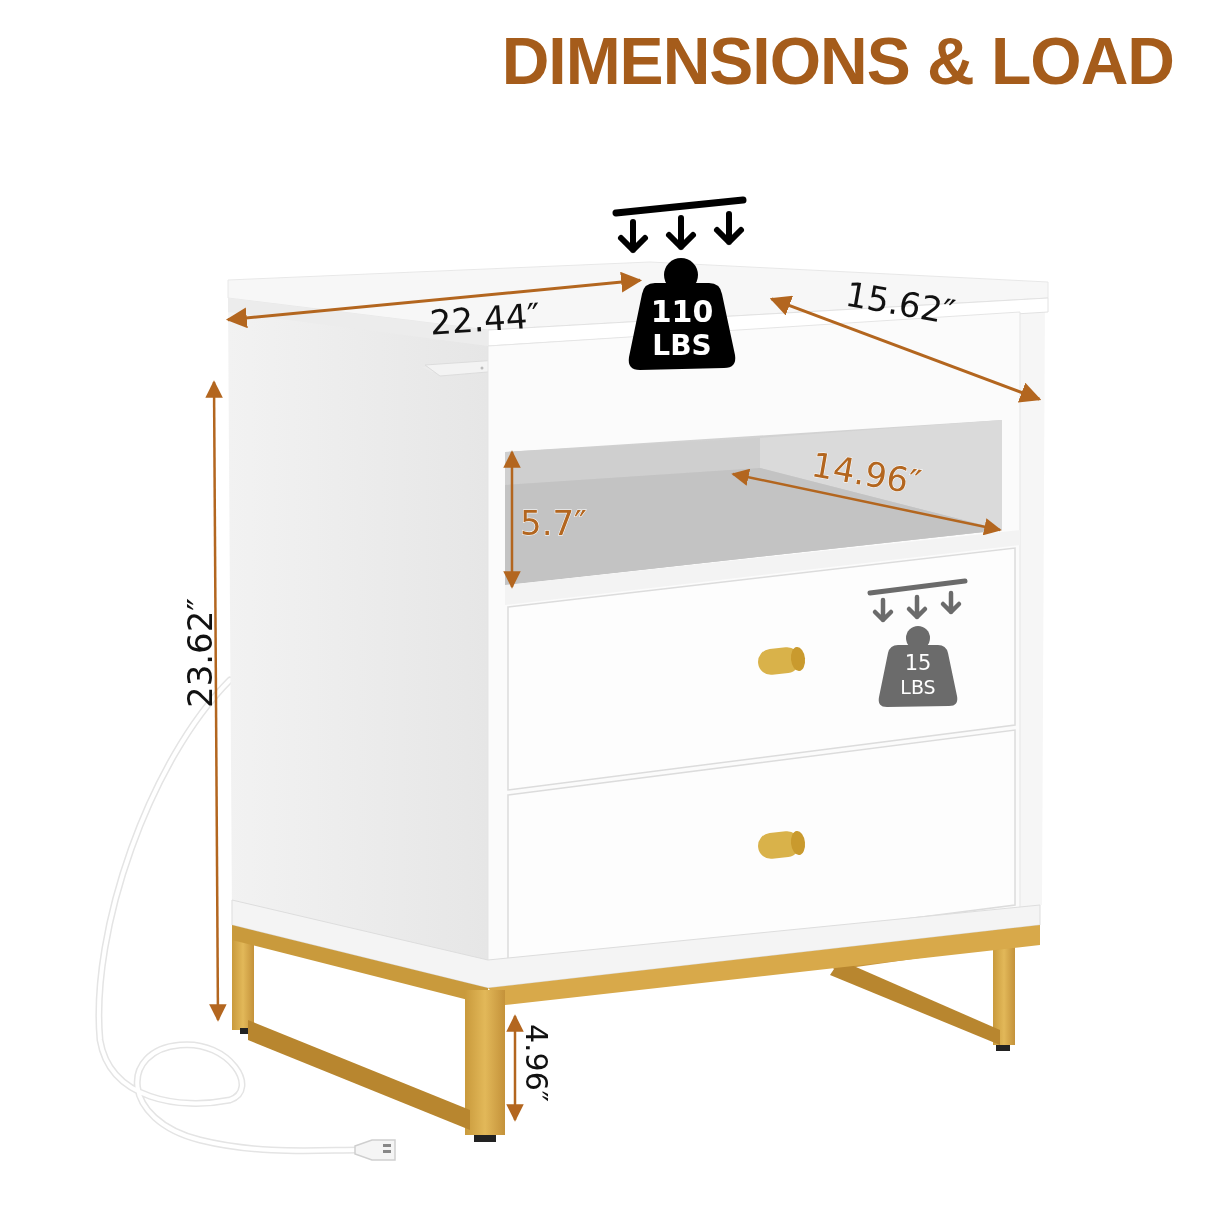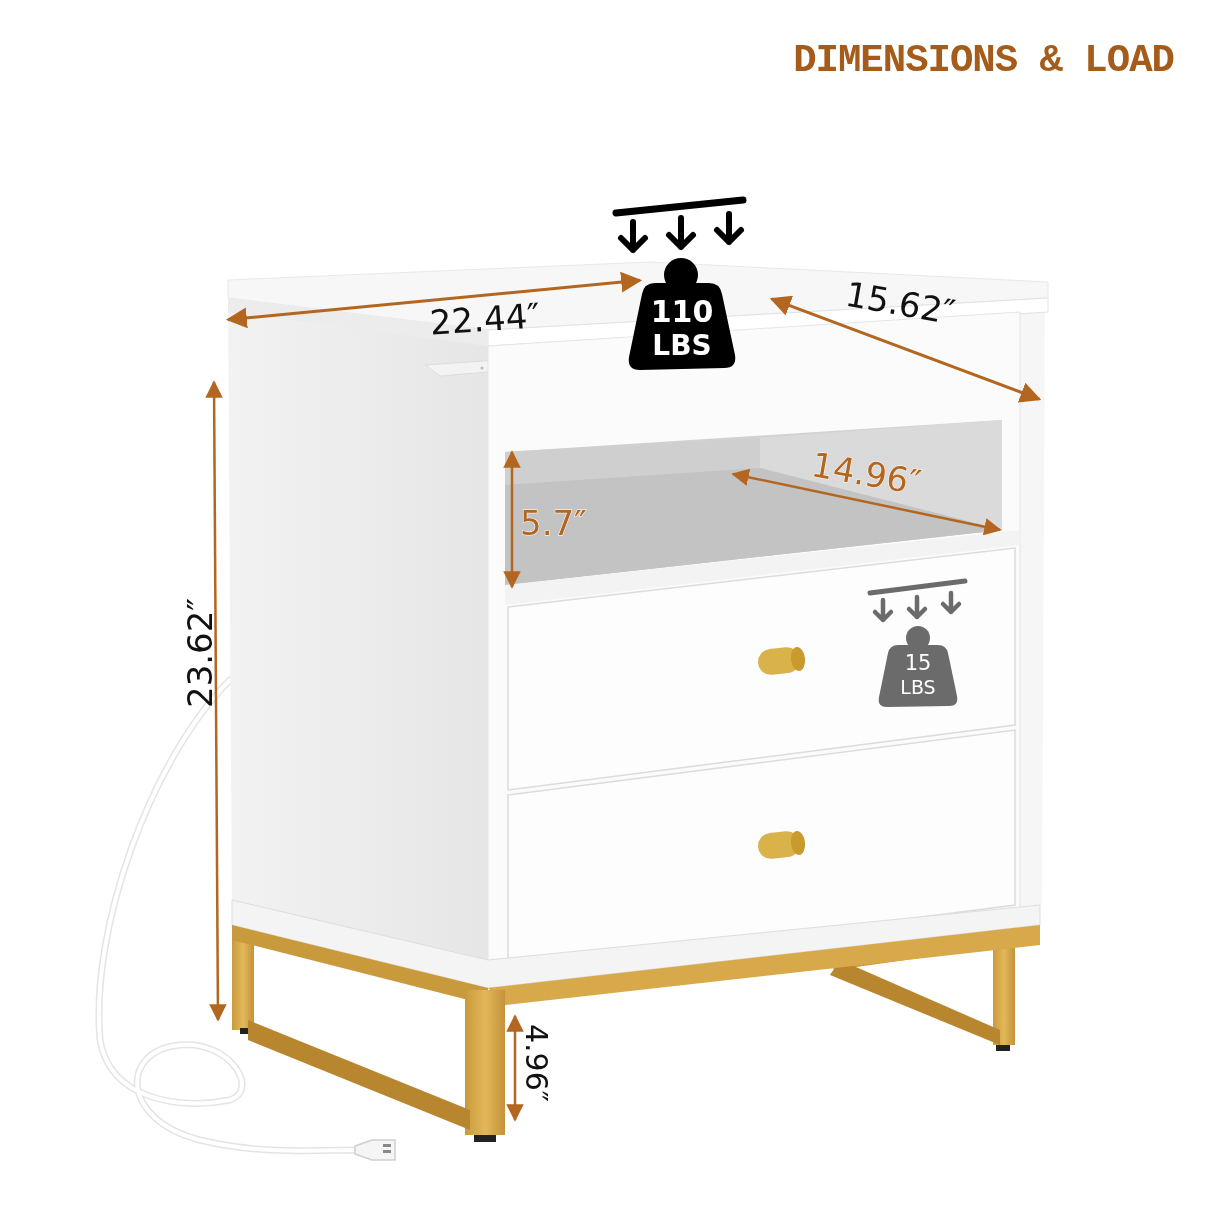--- a/index.html
+++ b/index.html
@@ -1,20 +1,20 @@
 <!DOCTYPE html>
 <html><head>
 <meta charset="utf-8">
 <style>
   html, body { margin: 0; padding: 0; background: #ffffff; }
   body { width: 1214px; height: 1214px; position: relative; overflow: hidden;
          font-family: "Liberation Sans", "DejaVu Sans", sans-serif; }
   .title { position: absolute; right: 40px; top: 28px; text-align: right;
-           color: #a55c1b; font-weight: 900; font-size: 39px; line-height: 66px;
-           letter-spacing: -1px; font-family: Liberation Mono, monospace; }
+           color: #a55c1b; font-weight: 900; font-size: 66px; line-height: 66px;
+           letter-spacing: -1px; font-family: Liberation Sans, sans-serif; }
   .title div { white-space: nowrap; }
   svg.scene { position: absolute; left: 0; top: 0; }
   .dim-text { font-family: "DejaVu Sans", sans-serif; font-size: 34px; fill: #111; }
   .dim-orange { font-family: "DejaVu Sans", sans-serif; font-size: 34px; fill: #b3661f;
                 stroke: #ffffff; stroke-width: 1px; paint-order: stroke; }
   .w-text { font-family: "DejaVu Sans", sans-serif; font-weight: bold; fill: #fff; text-anchor: middle; }
 </style>
 </head>
 <body>
 

